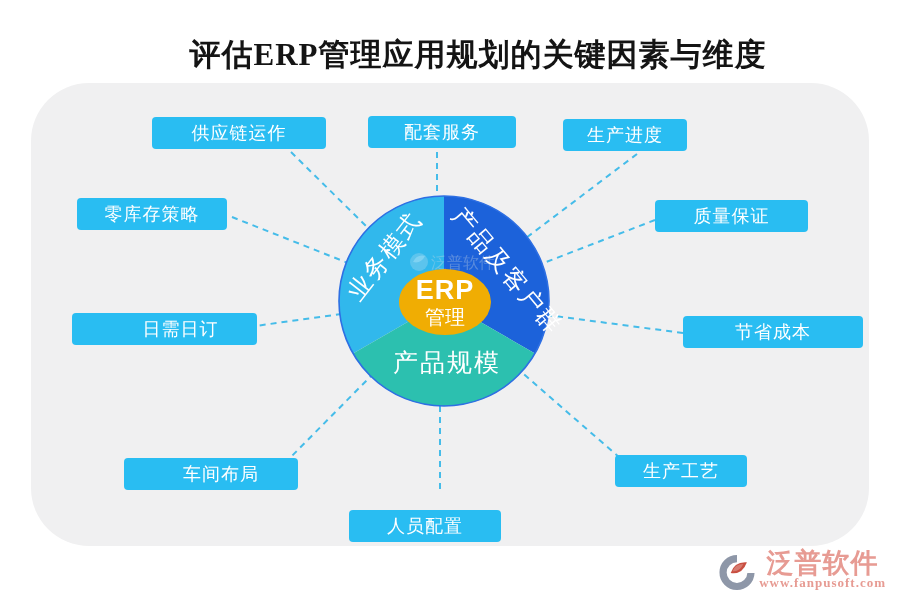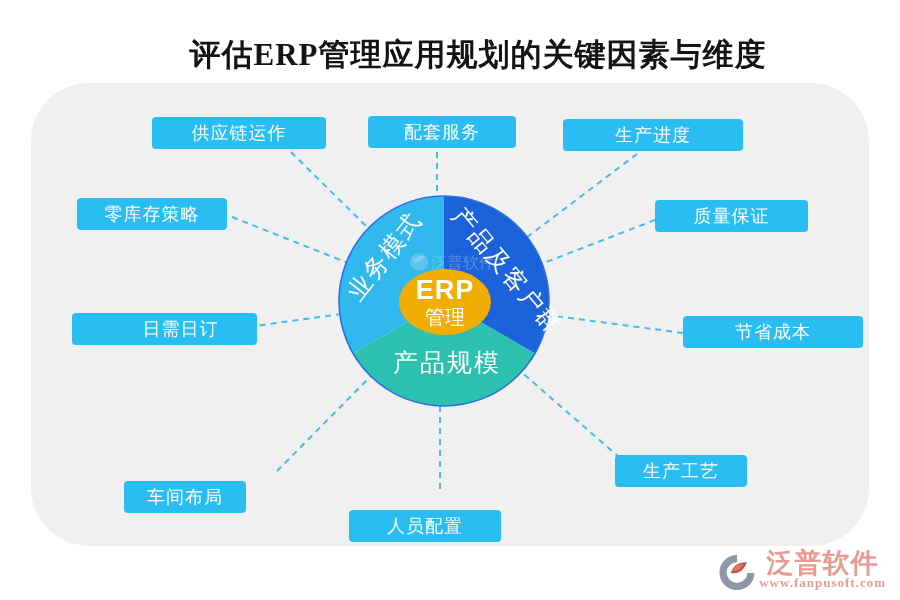--- a/index.html
+++ b/index.html
@@ -17,26 +17,26 @@
     background:#f0f0f1;border-radius:58px;
   }
   .overlay{position:absolute;left:0;top:0;width:900px;height:600px;}
   .factor{
     position:absolute;height:32px;background:#29bdf2;border-radius:4px;
     color:#ffffff;font-size:18px;display:flex;align-items:center;justify-content:center;
     font-family:"Liberation Serif", serif;letter-spacing:1px;
   }
   .f1{left:152px;top:117px;width:174px;}
   .f2{left:332px;top:116px;width:148px;margin-left:36px;}
-  .f3{left:563px;top:119px;width:180px;}
+  .f3{left:563px;top:119px;width:124px;}
   .f4{left:77px;top:198px;width:150px;}
   .f5{left:655px;top:200px;width:153px;}
   .f6{left:72px;top:313px;width:153px;padding-left:32px;}
   .f7{left:683px;top:316px;width:180px;}
-  .f8{left:124px;top:481px;width:122px;}
+  .f8{left:124px;top:458px;width:154px;padding-left:20px;}
   .f9{left:349px;top:490px;width:152px;margin-top:20px;}
   .f10{left:615px;top:455px;width:132px;}
   .seg-label{fill:#ffffff;font-family:"Liberation Serif", serif;}
   .footer{
     position:absolute;right:14px;bottom:8px;display:flex;align-items:flex-start;
   }
   .footer-text{display:flex;flex-direction:column;align-items:center;margin-left:4px;}
   .brand{
     font-size:27px;font-weight:bold;color:#e79b93;letter-spacing:1px;line-height:26px;
     font-family:"Liberation Serif", serif;

